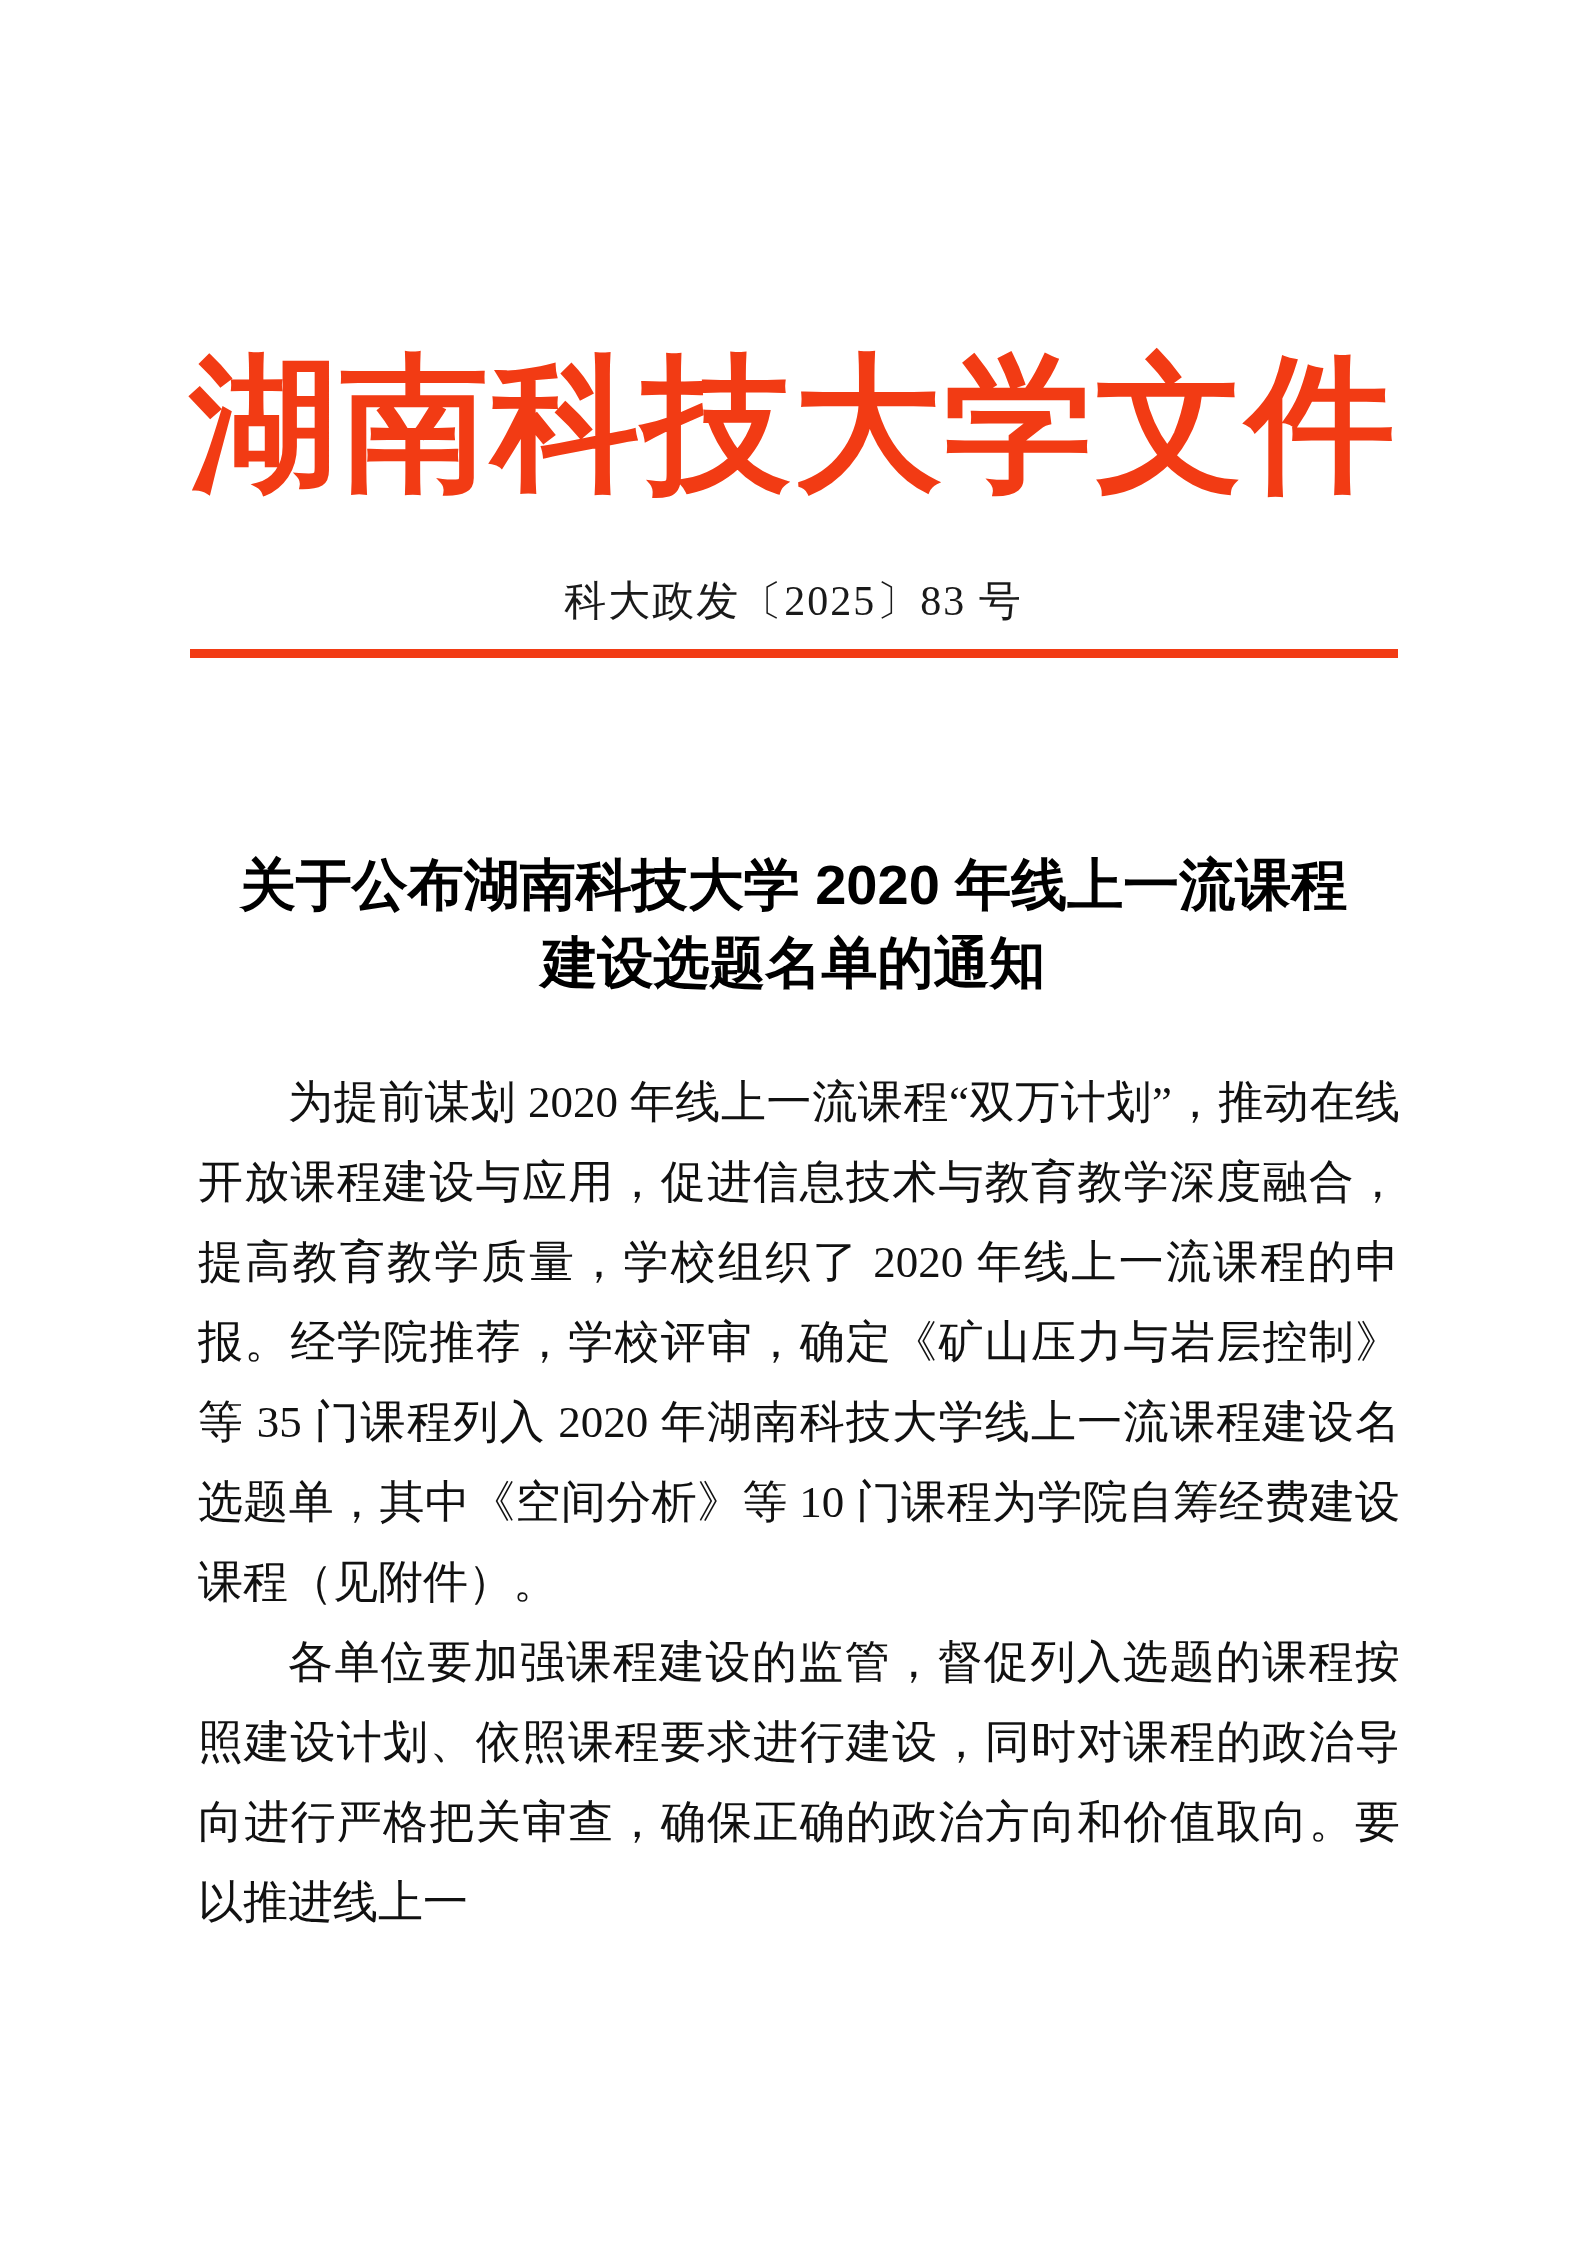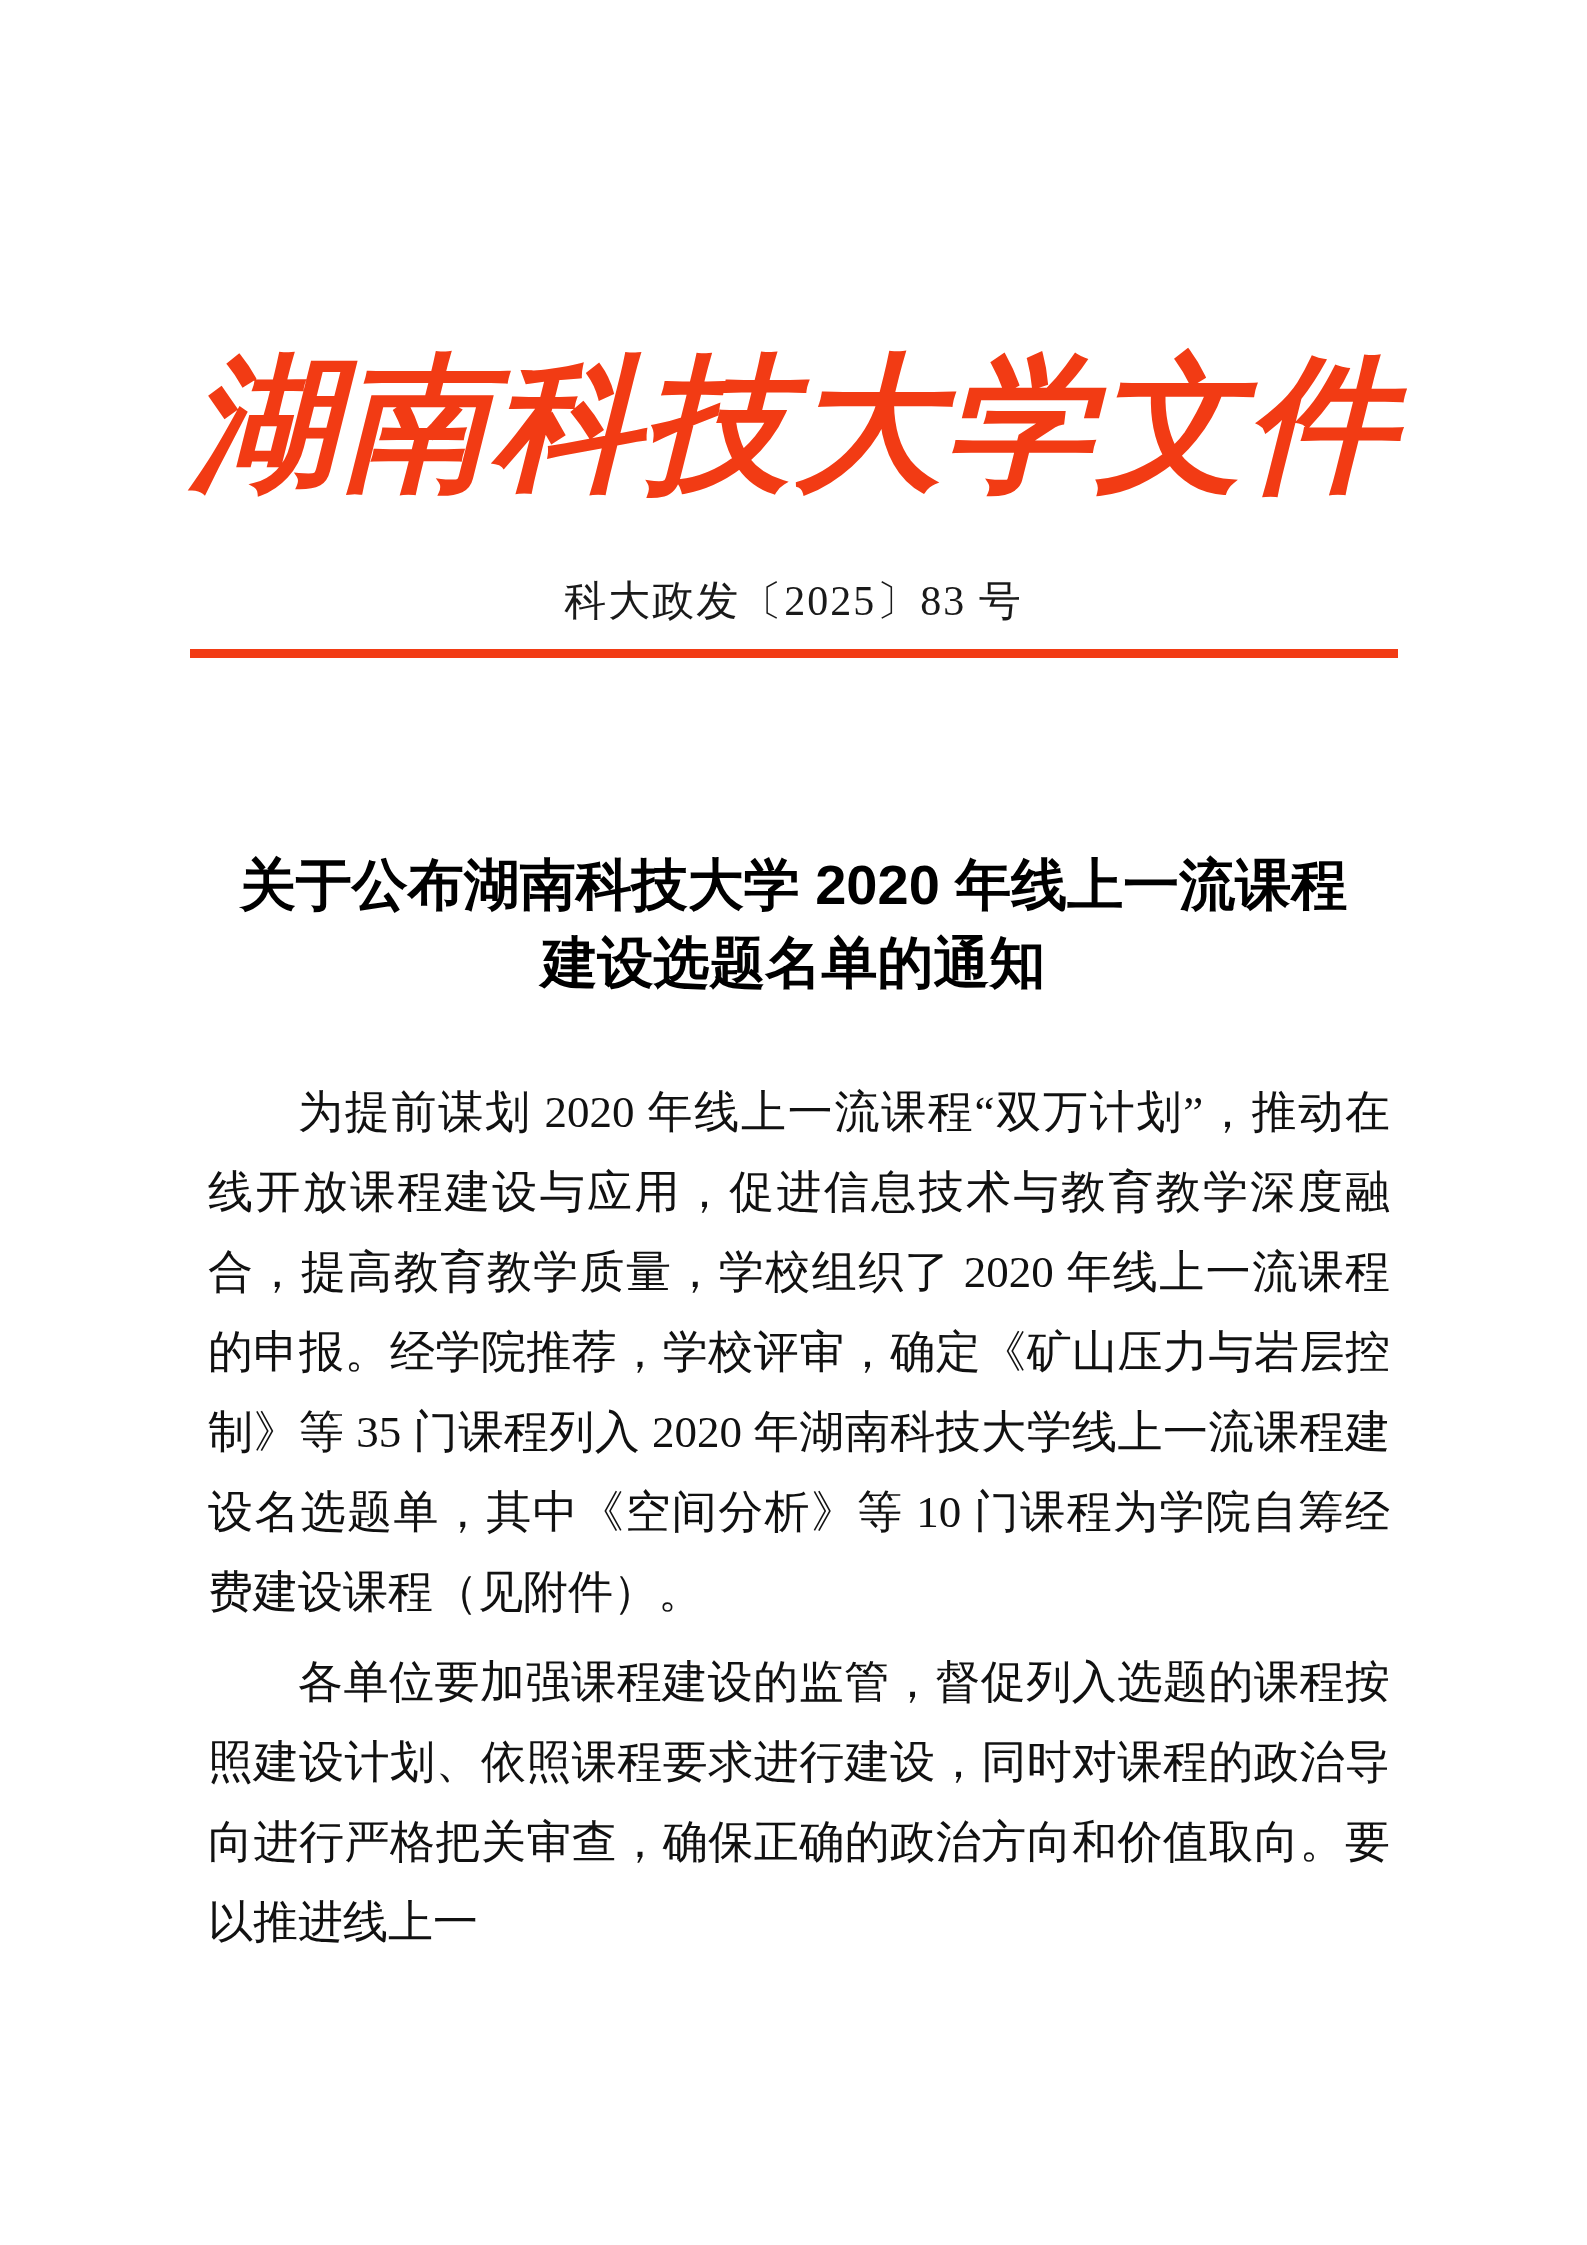--- a/index.html
+++ b/index.html
@@ -23,21 +23,20 @@
     left: 0;
     width: 100%;
     text-align: center;
     font-family: "Liberation Sans", "DejaVu Sans", sans-serif;
     font-weight: bold;
     font-size: 148px;
     line-height: 160px;
     letter-spacing: 3px;
     color: #f23b14;
     white-space: nowrap;
-    font-style: italic;
   }
   
   .doc-number {
     position: absolute;
     top: 576px;
     left: 0;
     width: 100%;
     text-align: center;
     font-family: "Liberation Serif", "DejaVu Serif", serif;
     font-size: 42px;
@@ -76,21 +75,21 @@
     font-family: "Liberation Serif", "DejaVu Serif", serif;
     font-size: 45px;
     line-height: 80px;
     color: #111111;
     text-align: justify;
   }
   .doc-body .salutation {
     text-align: left;
   }
   .doc-body p {
-    margin: 10px;
+    margin: 0;
     text-indent: 2em;
   }
 </style>
 </head>
 <body>
 
 <div class="page">
 
   <div class="letterhead-title">湖南科技大学文件</div>
 

